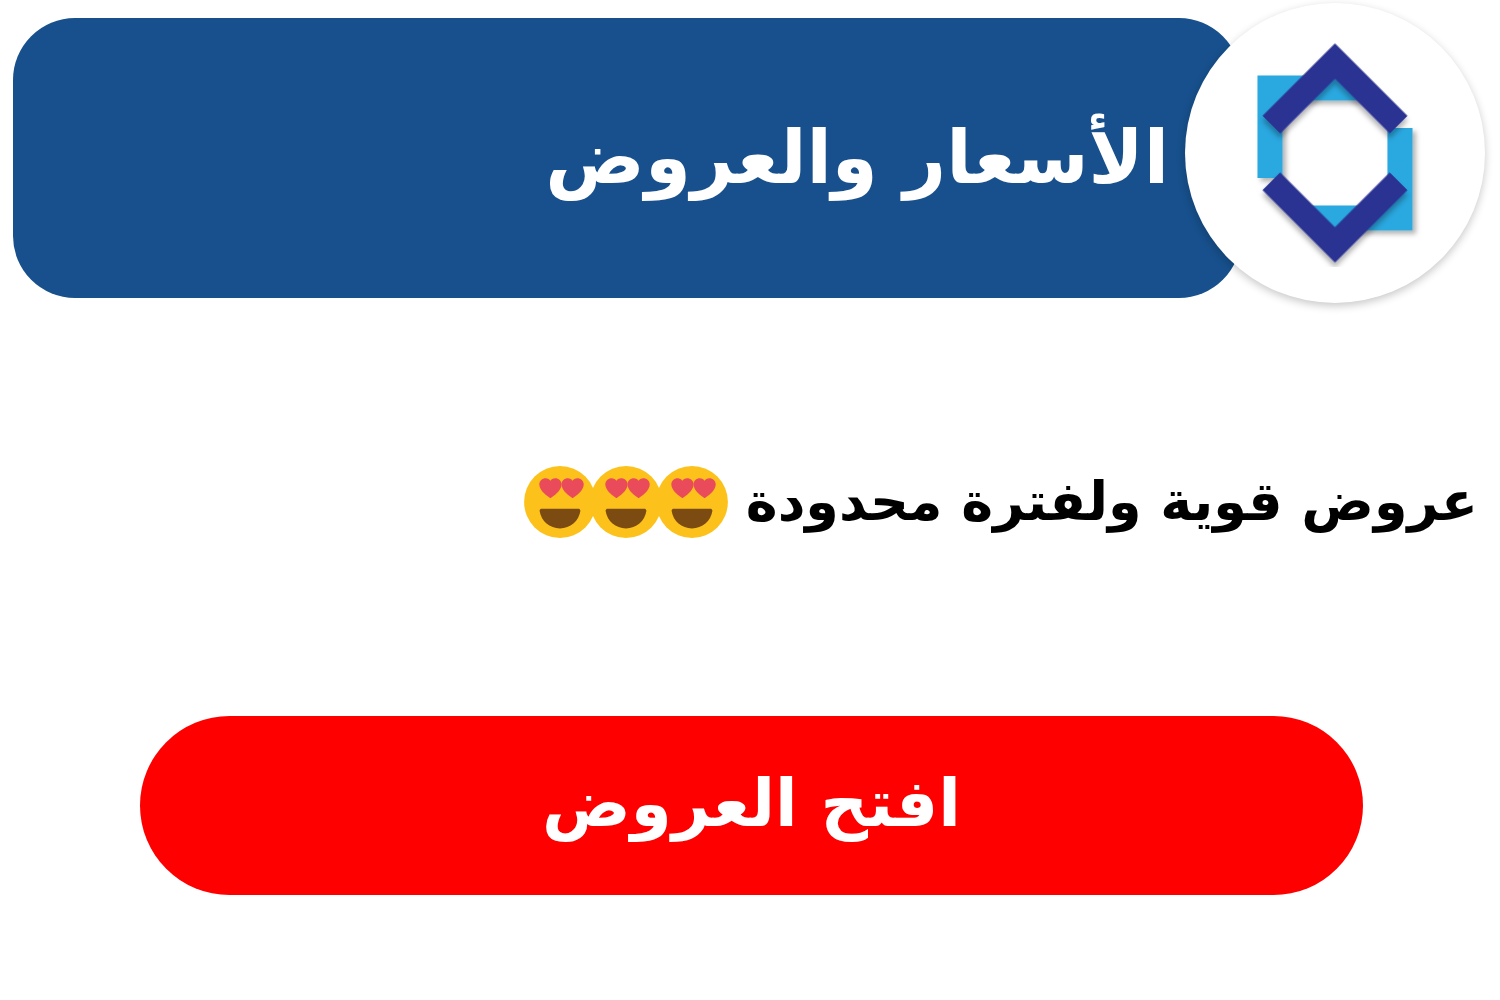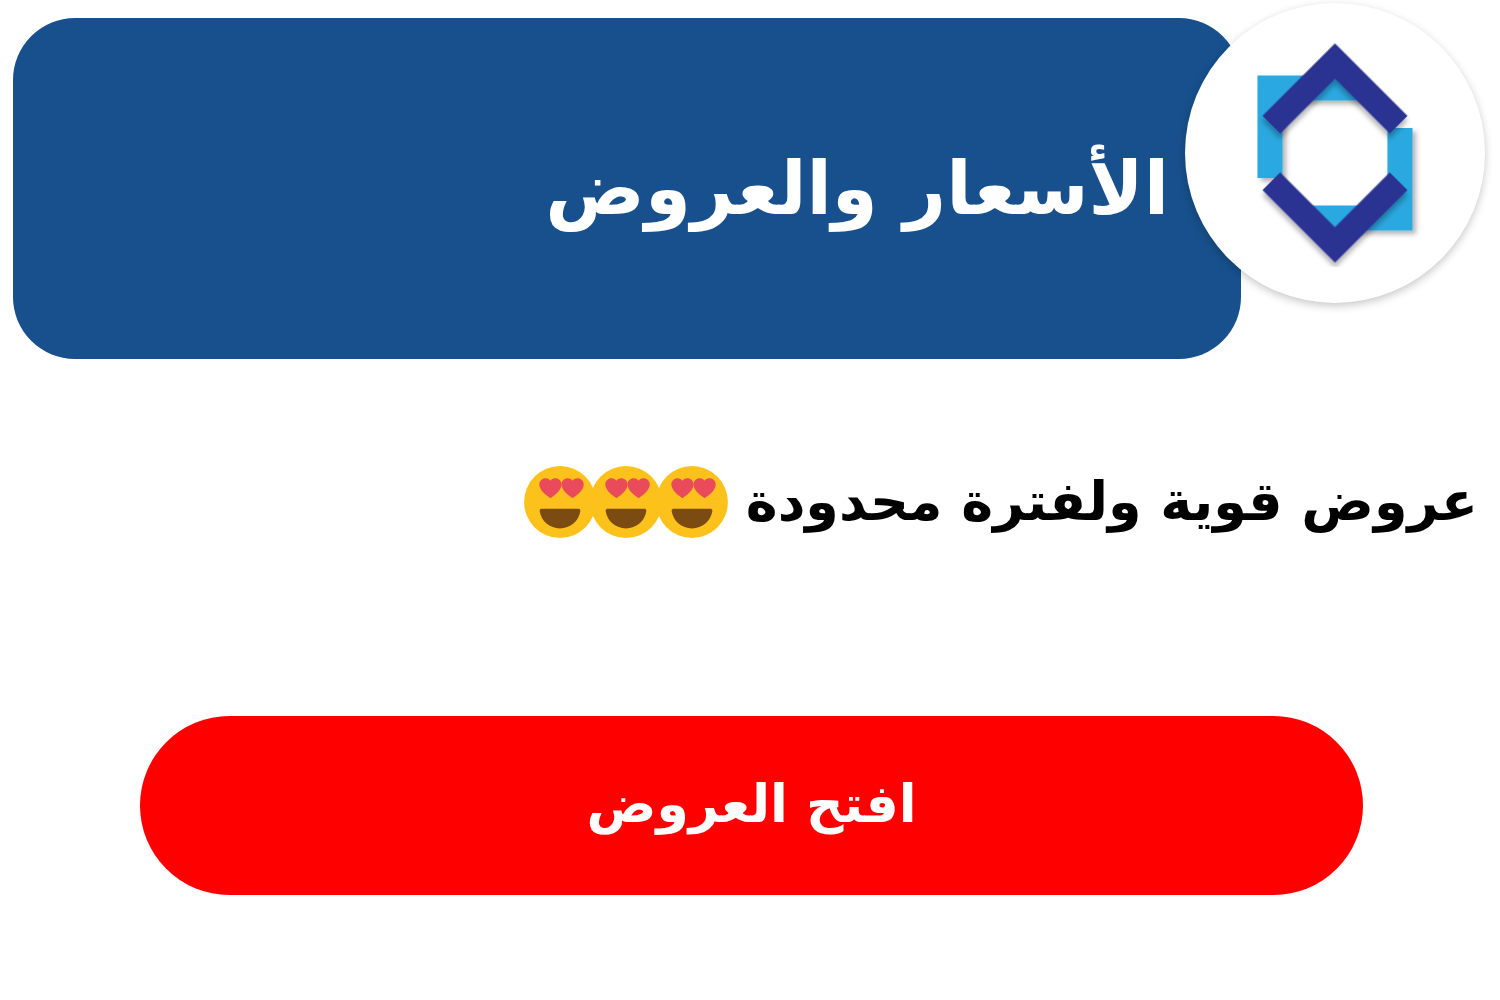--- a/index.html
+++ b/index.html
@@ -22,21 +22,21 @@
     inset: 0;
     background: #ffffff;
   }
 
   
   .header-banner {
     position: absolute;
     left: 13px;
     top: 18px;
     width: 1228px;
-    height: 341px;
+    height: 280px;
     background: #17508C;
     border-radius: 62px;
     box-sizing: border-box;
   }
 
   .header-title {
     position: absolute;
     right: 72px;
     top: 50%;
     transform: translateY(-50%);
@@ -114,21 +114,21 @@
     position: absolute;
     left: 140px;
     top: 716px;
     width: 1223px;
     height: 179px;
     background: #FF0000;
     border: none;
     border-radius: 90px;
     color: #ffffff;
     font-family: "DejaVu Sans", "Liberation Sans", sans-serif;
-    font-size: 52px;
+    font-size: 66px;
     font-weight: bold;
     direction: rtl;
     cursor: pointer;
     padding: 0;
     display: flex;
     align-items: center;
     justify-content: center;
     line-height: 1;
   }
   .cta-label {

